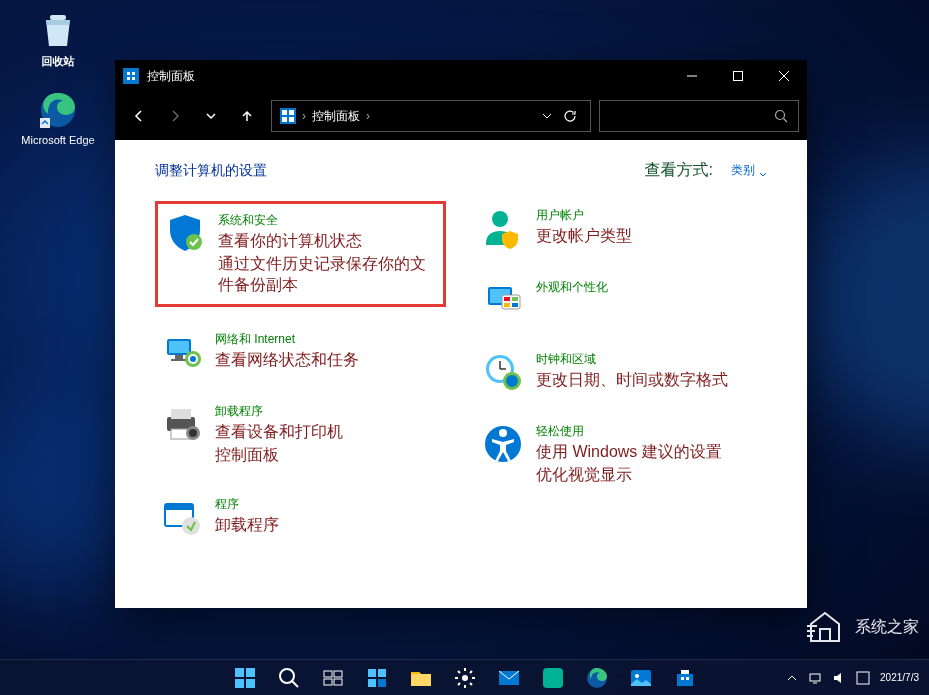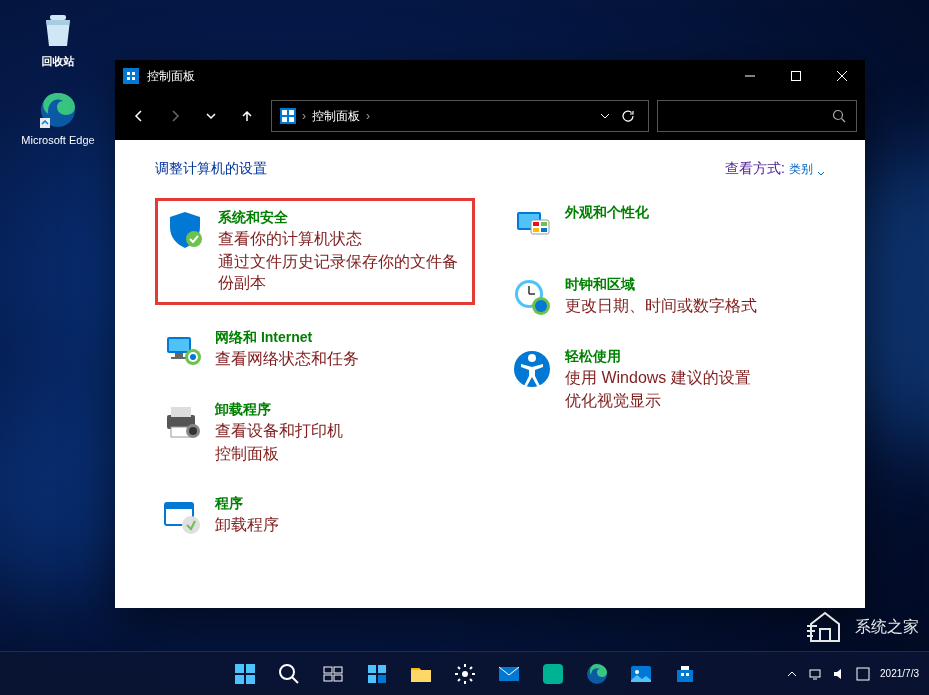--- a/index.html
+++ b/index.html
@@ -4,48 +4,48 @@
 <style>
 * { margin: 0; padding: 0; box-sizing: border-box; font-family: "Segoe UI", "Microsoft YaHei", sans-serif; }
 body { width: 929px; height: 695px; background: radial-gradient(ellipse at 30% 40%, #0a3d91 0%, #051a4a 40%, #02081f 100%); position: relative; overflow: hidden; }
 .bloom { position: absolute; border-radius: 50%; filter: blur(40px); opacity: 0.4; }
 .bloom1 { width: 300px; height: 300px; background: #1a5fb4; top: 150px; left: 800px; }
 .bloom2 { width: 200px; height: 200px; background: #0d47a1; bottom: 100px; left: -50px; }
 .desktop-icon { position: absolute; width: 80px; text-align: center; color: #fff; font-size: 11px; cursor: pointer; }
 .desktop-icon .icon-img { width: 40px; height: 40px; margin: 0 auto 4px; }
 .di-recycle { top: 10px; left: 18px; font-weight: bold; }
 .di-edge { top: 90px; left: 18px; }
-.window { position: absolute; top: 60px; left: 115px; width: 750px; height: 548px; background: #fff; box-shadow: 0 10px 40px rgba(0,0,0,0.5); display: flex; flex-direction: column; }
+.window { position: absolute; top: 60px; left: 115px; width: 692px; height: 548px; background: #fff; box-shadow: 0 10px 40px rgba(0,0,0,0.5); display: flex; flex-direction: column; }
 .titlebar { height: 32px; background: #000; display: flex; align-items: center; color: #fff; font-size: 12px; }
 .titlebar .ti { width: 16px; height: 16px; margin: 0 8px; background: #0078d4; display: flex; align-items: center; justify-content: center; font-size: 10px; }
 .titlebar .title { flex: 1; }
 .titlebar .winbtn { width: 46px; height: 32px; display: flex; align-items: center; justify-content: center; cursor: pointer; }
 .navbar { height: 48px; background: #000; display: flex; align-items: center; padding: 0 8px; color: #fff; gap: 4px; }
 .navbtn { width: 32px; height: 32px; display: flex; align-items: center; justify-content: center; cursor: pointer; border-radius: 4px; }
 .navbtn.disabled { opacity: 0.4; cursor: default; }
 .addrbar { flex: 1; height: 32px; background: #000; border: 1px solid #555; display: flex; align-items: center; padding: 0 8px; font-size: 12px; gap: 6px; margin: 0 4px; }
 .addrbar .seg { cursor: pointer; }
 .addrbar .chev { opacity: 0.6; }
 .addrbar .spacer { flex: 1; }
 .searchbar { width: 200px; height: 32px; background: #000; border: 1px solid #555; display: flex; align-items: center; justify-content: flex-end; padding: 0 10px; }
 .content { flex: 1; background: #fff; padding: 20px 40px; overflow: auto; border-radius: 19px; }
 .content-header { display: flex; align-items: center; margin-bottom: 20px; }
 .content-header .h-title { font-size: 14px; color: #003399; }
 .content-header .spacer { flex: 1; }
-.content-header .view-label { font-size: 14px; color: #4c1d95; margin-right: 4px; }
+.content-header .view-label { font-size: 16px; color: #14532d; margin-right: 18px; }
 .content-header .view-val { font-size: 12px; color: #0066cc; cursor: pointer; display: flex; align-items: flex-end; gap: 4px; }
 .categories { display: flex; gap: 30px; }
 .col { flex: 1; display: flex; flex-direction: column; gap: 18px; }
 .cat { display: flex; gap: 12px; padding: 6px; }
 .cat.highlighted { border: 3px solid #e53935; padding: 8px 6px; }
 .cat-icon { width: 42px; height: 42px; flex-shrink: 0; }
 .cat-body { display: flex; flex-direction: column; gap: 2px; }
-.cat-title { color: #008000; font-size: 14px; cursor: pointer; font-weight: bold; }
+.cat-title { color: #008000; font-size: 12px; cursor: pointer; }
 .cat-link { color: #7f1d1d; font-size: 16px; cursor: pointer; }
-.taskbar { position: absolute; bottom: 0; left: 0; right: 0; height: 44px; background: rgba(10, 20, 50, 0.85); backdrop-filter: blur(10px); display: flex; align-items: center; justify-content: center; gap: 4px; border-top: 1px solid rgba(255,255,255,0.1); }
+.taskbar { position: absolute; bottom: 0; left: 0; right: 0; height: 36px; background: rgba(10, 20, 50, 0.85); backdrop-filter: blur(10px); display: flex; align-items: center; justify-content: center; gap: 4px; border-top: 1px solid rgba(255,255,255,0.1); }
 .tb-icon { width: 40px; height: 40px; display: flex; align-items: center; justify-content: center; cursor: pointer; border-radius: 4px; }
 .tb-icon .ico { width: 24px; height: 24px; }
 .tray { position: absolute; right: 10px; display: flex; align-items: center; gap: 10px; color: #fff; font-size: 10px; }
 .watermark { position: absolute; right: 10px; bottom: 50px; color: #fff; font-size: 16px; display: flex; align-items: center; gap: 12px; opacity: 0.9; }
 svg { display: block; }
 </style>
 </head>
 <body>
 
 <div class="bloom bloom1"></div>
@@ -235,20 +235,33 @@
           </div>
           <div class="cat-body">
             <div class="cat-title">程序</div>
             <div class="cat-link">卸载程序</div>
           </div>
         </div>
       </div>
 
       <div class="col">
 
+        <div class="cat">
+          <div class="cat-icon">
+            <svg viewBox="0 0 42 42">
+                <circle cx="18" cy="12" r="8" fill="#00b294"></circle>
+                <path fill="#00b294" d="M4 36c0-8 6-12 14-12s14 4 14 12v2H4z"></path>
+                <path fill="#ffb900" d="M28 24l8 3v5c0 5-3 8-8 10-5-2-8-5-8-10v-5z"></path>
+              </svg>
+          </div>
+          <div class="cat-body">
+            <div class="cat-title">用户帐户</div>
+            <div class="cat-link">更改帐户类型</div>
+          </div>
+        </div>
 
         <div class="cat">
           <div class="cat-icon">
             <svg viewBox="0 0 42 42">
                 <rect x="6" y="8" width="24" height="18" rx="2" fill="#0078d4"></rect>
                 <rect x="8" y="10" width="20" height="14" fill="#4fc3f7"></rect>
                 <rect x="20" y="16" width="18" height="14" rx="2" fill="#fff" stroke="#999"></rect>
                 <rect x="22" y="18" width="6" height="4" fill="#e81123"></rect>
                 <rect x="30" y="18" width="6" height="4" fill="#6cc24a"></rect>
                 <rect x="22" y="24" width="6" height="4" fill="#ffb900"></rect>

